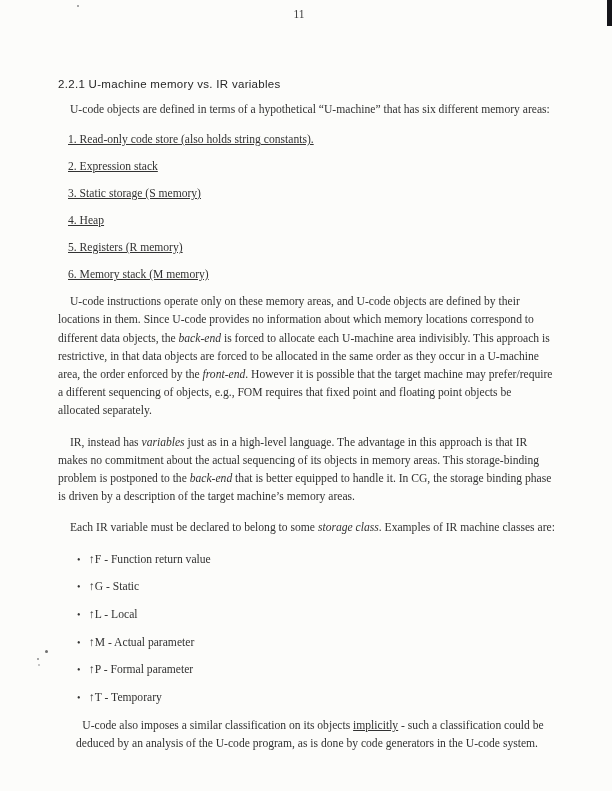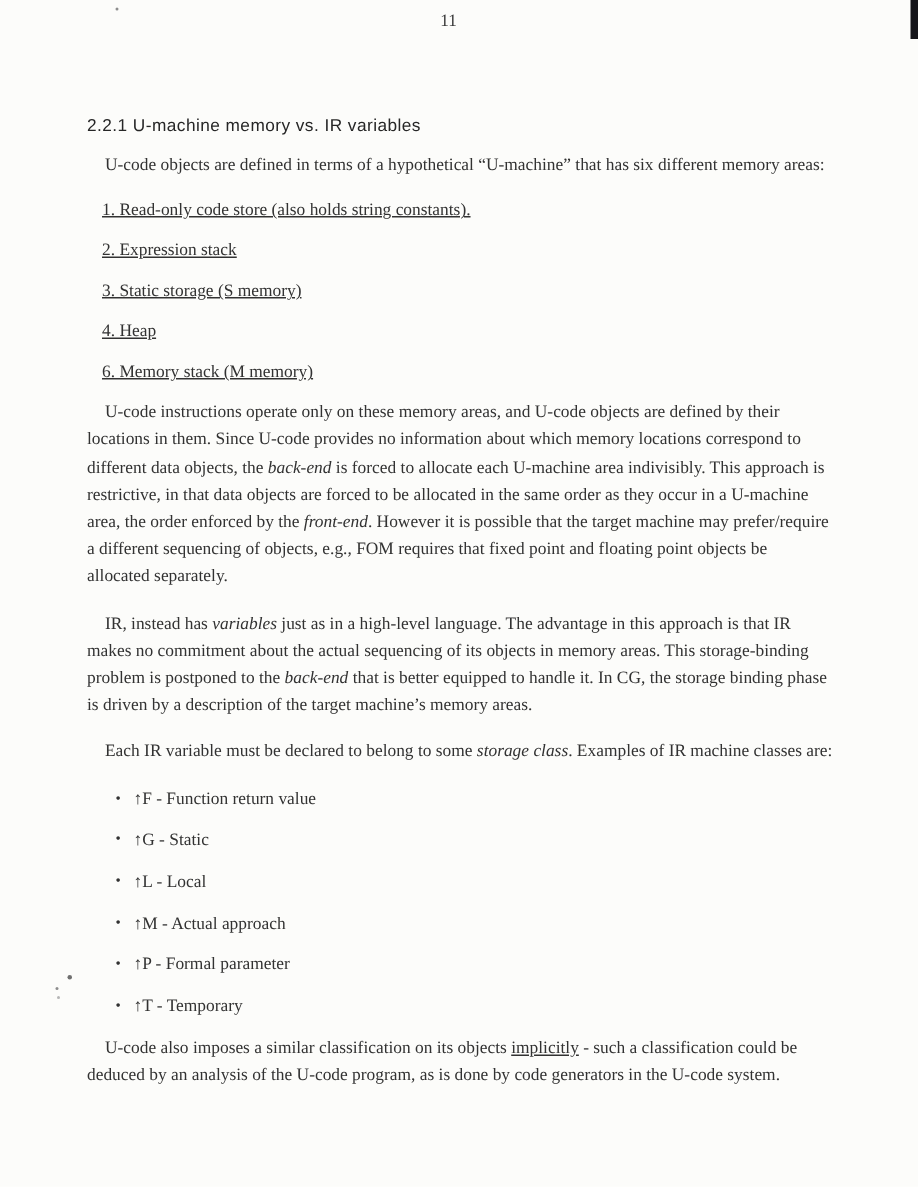--- a/index.html
+++ b/index.html
@@ -59,21 +59,21 @@
     display: flex;
     font-size: 11.6px;
     line-height: 18px;
     margin-bottom: 9.7px;
   }
   .bullet-marker {
     width: 12px;
     flex: 0 0 12px;
     font-size: 10px;
   }
-  .closing-para { margin-top: 12px; }
+  .closing-para { margin-top: 12px; text-align: center; }
   .scan-bar-top-right {
     position: absolute;
     top: 0;
     right: 0;
     width: 5px;
     height: 26px;
     background: #15151a;
   }
   .speck { position: absolute; background: #8d8d8d; border-radius: 50%; }
   .speck-a { left: 77px; top: 5px;  width: 2px; height: 2px; }
@@ -98,20 +98,21 @@
 
     <h2 class="section-heading">2.2.1 U-machine memory vs. IR variables</h2>
 
     <p class="body-para intro-para">U-code objects are defined in terms of a hypothetical “U-machine” that has six different memory areas:</p>
 
     <div class="numbered-list">
       <div class="numbered-item">1. Read-only code store (also holds string constants).</div>
       <div class="numbered-item">2. Expression stack</div>
       <div class="numbered-item">3. Static storage (S memory)</div>
       <div class="numbered-item">4. Heap</div>
+      <div class="numbered-item">5. Registers (R memory)</div>
       <div class="numbered-item">6. Memory stack (M memory)</div>
     </div>
 
     <p class="body-para para-after-list"><span>U-code instructions operate only on these memory areas, and U-code objects are defined by their locations in them. Since U-code provides no information about which memory locations correspond to different data objects, the </span><span style="font-style: italic;">back-end</span><span> is forced to allocate each U-machine area indivisibly. This approach is restrictive, in that data objects are forced to be allocated in the same order as they occur in a U-machine area, the order enforced by the </span><span style="font-style: italic;">front-end</span><span>. However it is possible that the target machine may prefer/require a different sequencing of objects, e.g., FOM requires that fixed point and floating point objects be allocated separately.</span></p>
 
     <p class="body-para"><span>IR, instead has </span><span style="font-style: italic;">variables</span><span> just as in a high-level language. The advantage in this approach is that IR makes no commitment about the actual sequencing of its objects in memory areas. This storage-binding problem is postponed to the </span><span style="font-style: italic;">back-end</span><span> that is better equipped to handle it. In CG, the storage binding phase is driven by a description of the target machine’s memory areas.</span></p>
 
     <p class="body-para"><span>Each IR variable must be declared to belong to some </span><span style="font-style: italic;">storage class</span><span>. Examples of IR machine classes are:</span></p>
 
     <div class="bullet-list">
@@ -122,21 +123,21 @@
       <div class="bullet-item">
         <span class="bullet-marker">•</span>
         <span>↑G - Static</span>
       </div>
       <div class="bullet-item">
         <span class="bullet-marker">•</span>
         <span>↑L - Local</span>
       </div>
       <div class="bullet-item">
         <span class="bullet-marker">•</span>
-        <span>↑M - Actual approach</span>
+        <span>↑M - Actual parameter</span>
       </div>
       <div class="bullet-item">
         <span class="bullet-marker">•</span>
         <span>↑P - Formal parameter</span>
       </div>
       <div class="bullet-item">
         <span class="bullet-marker">•</span>
         <span>↑T - Temporary</span>
       </div>
     </div>

